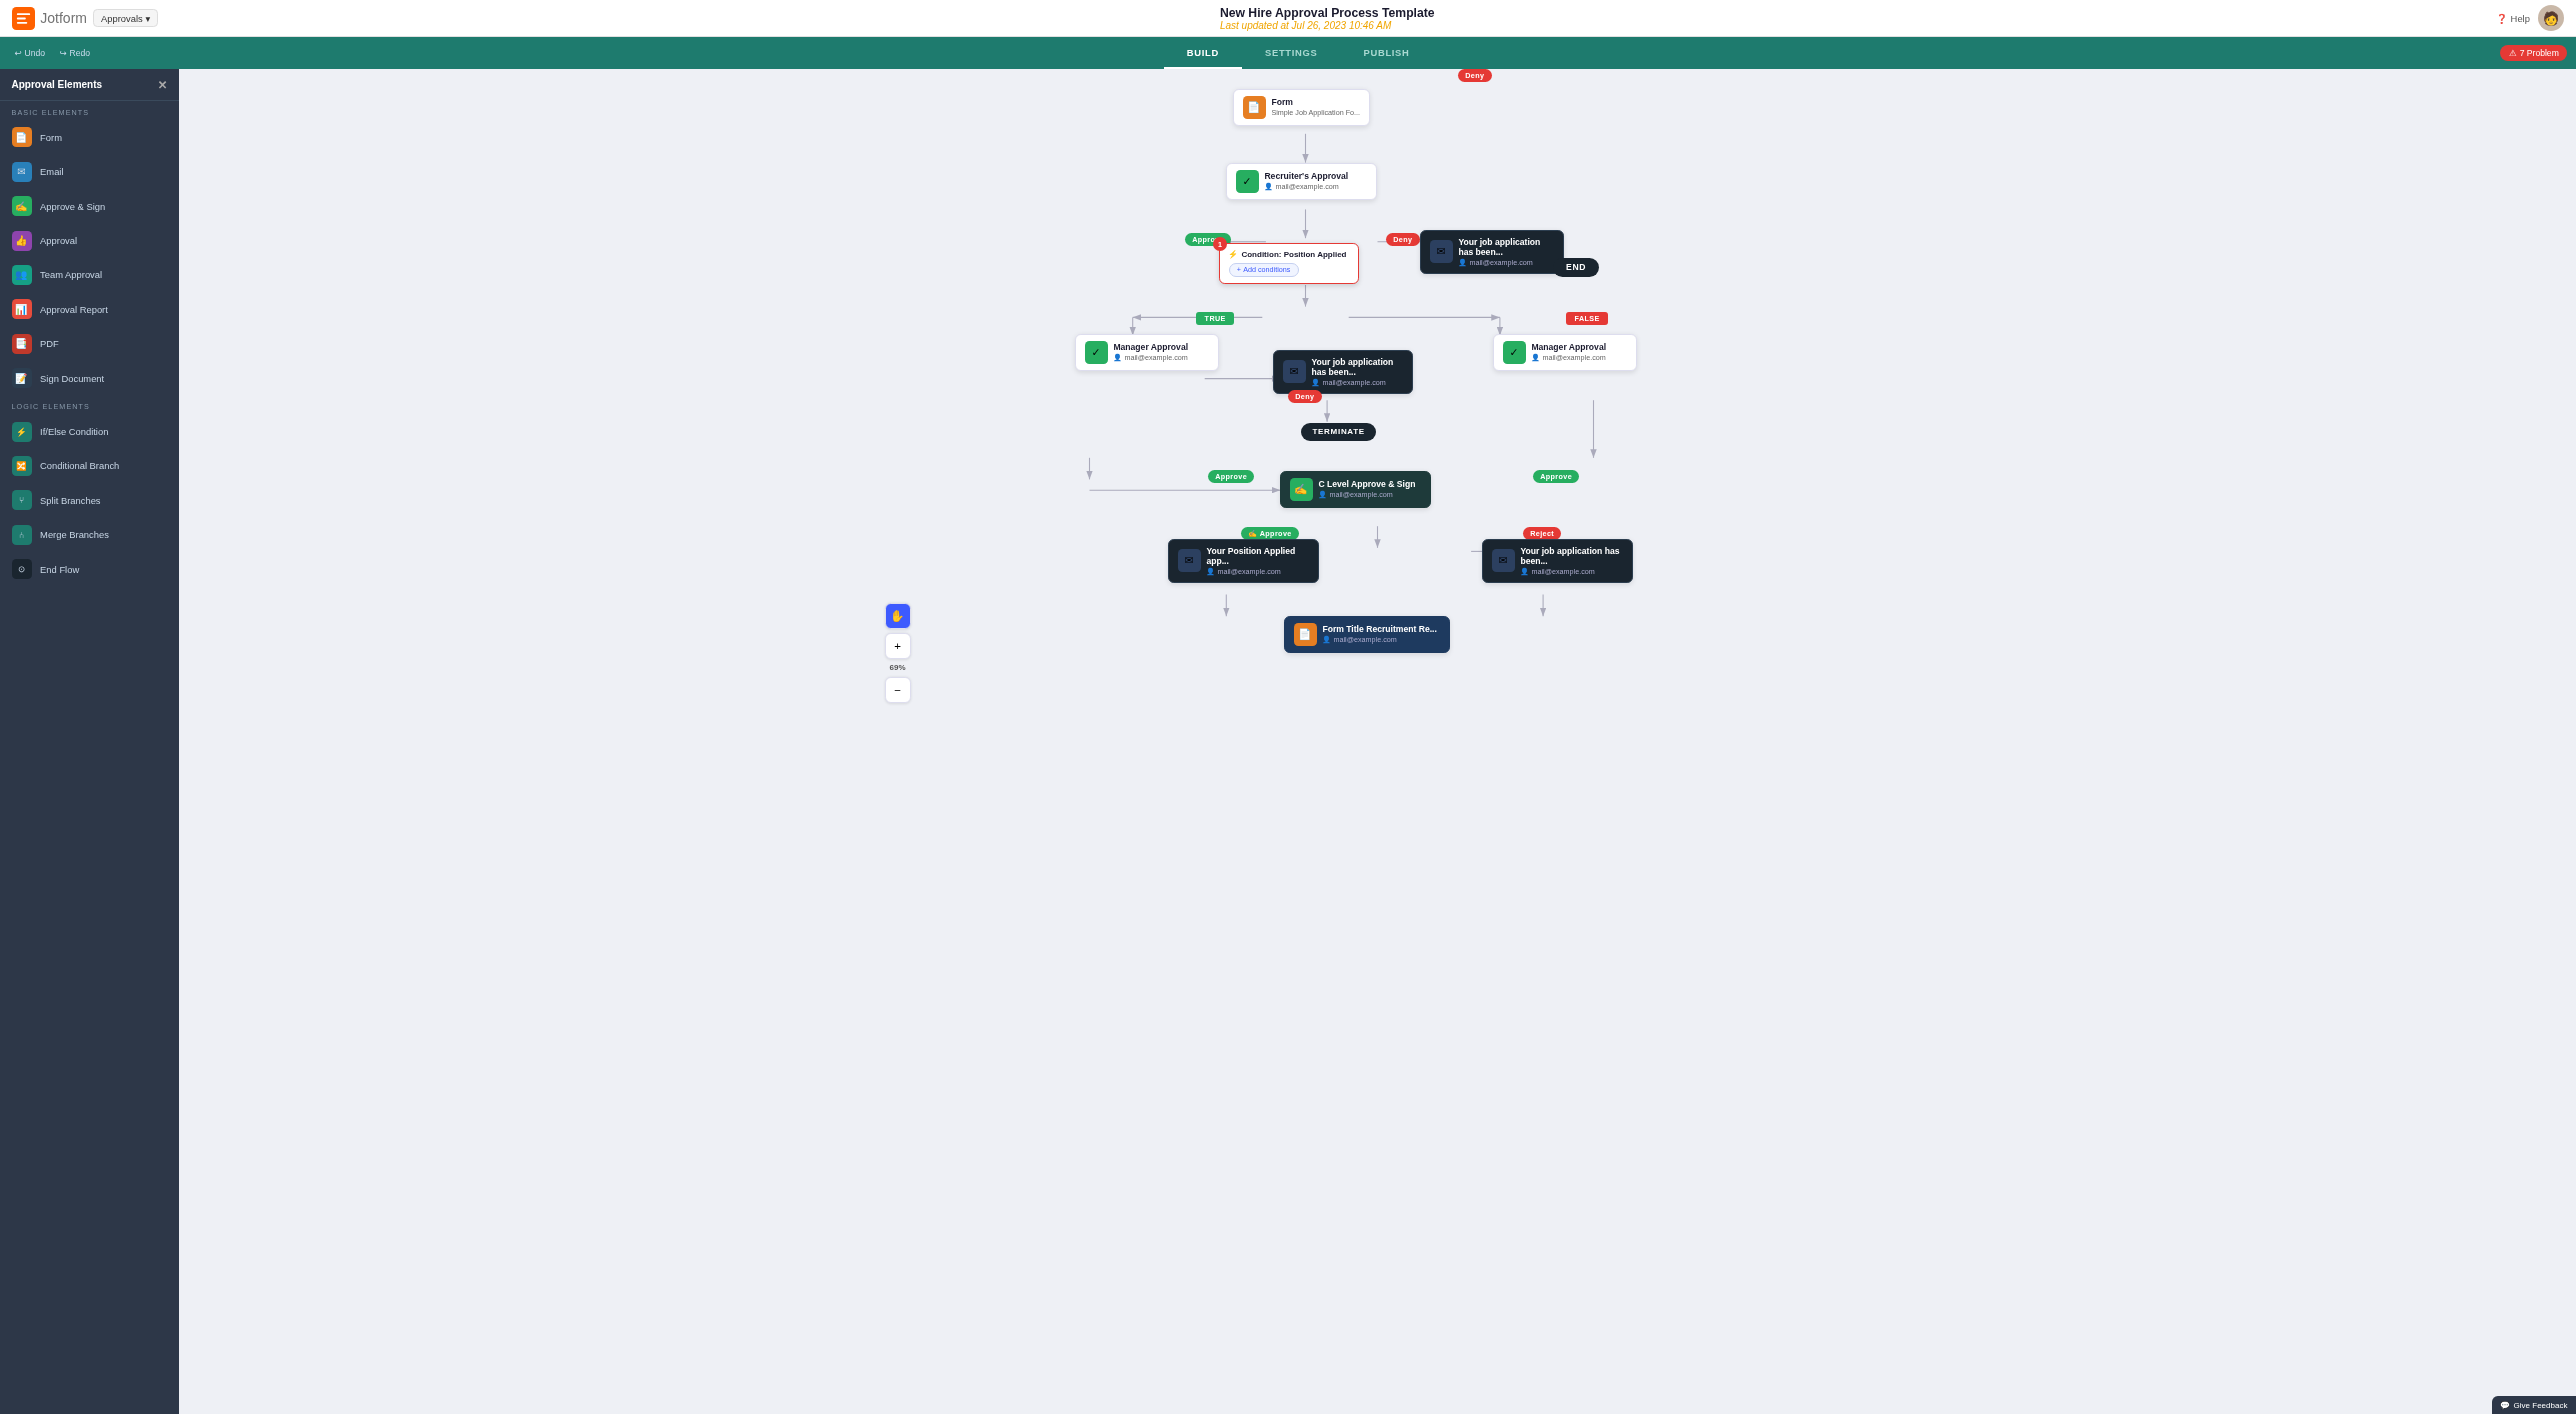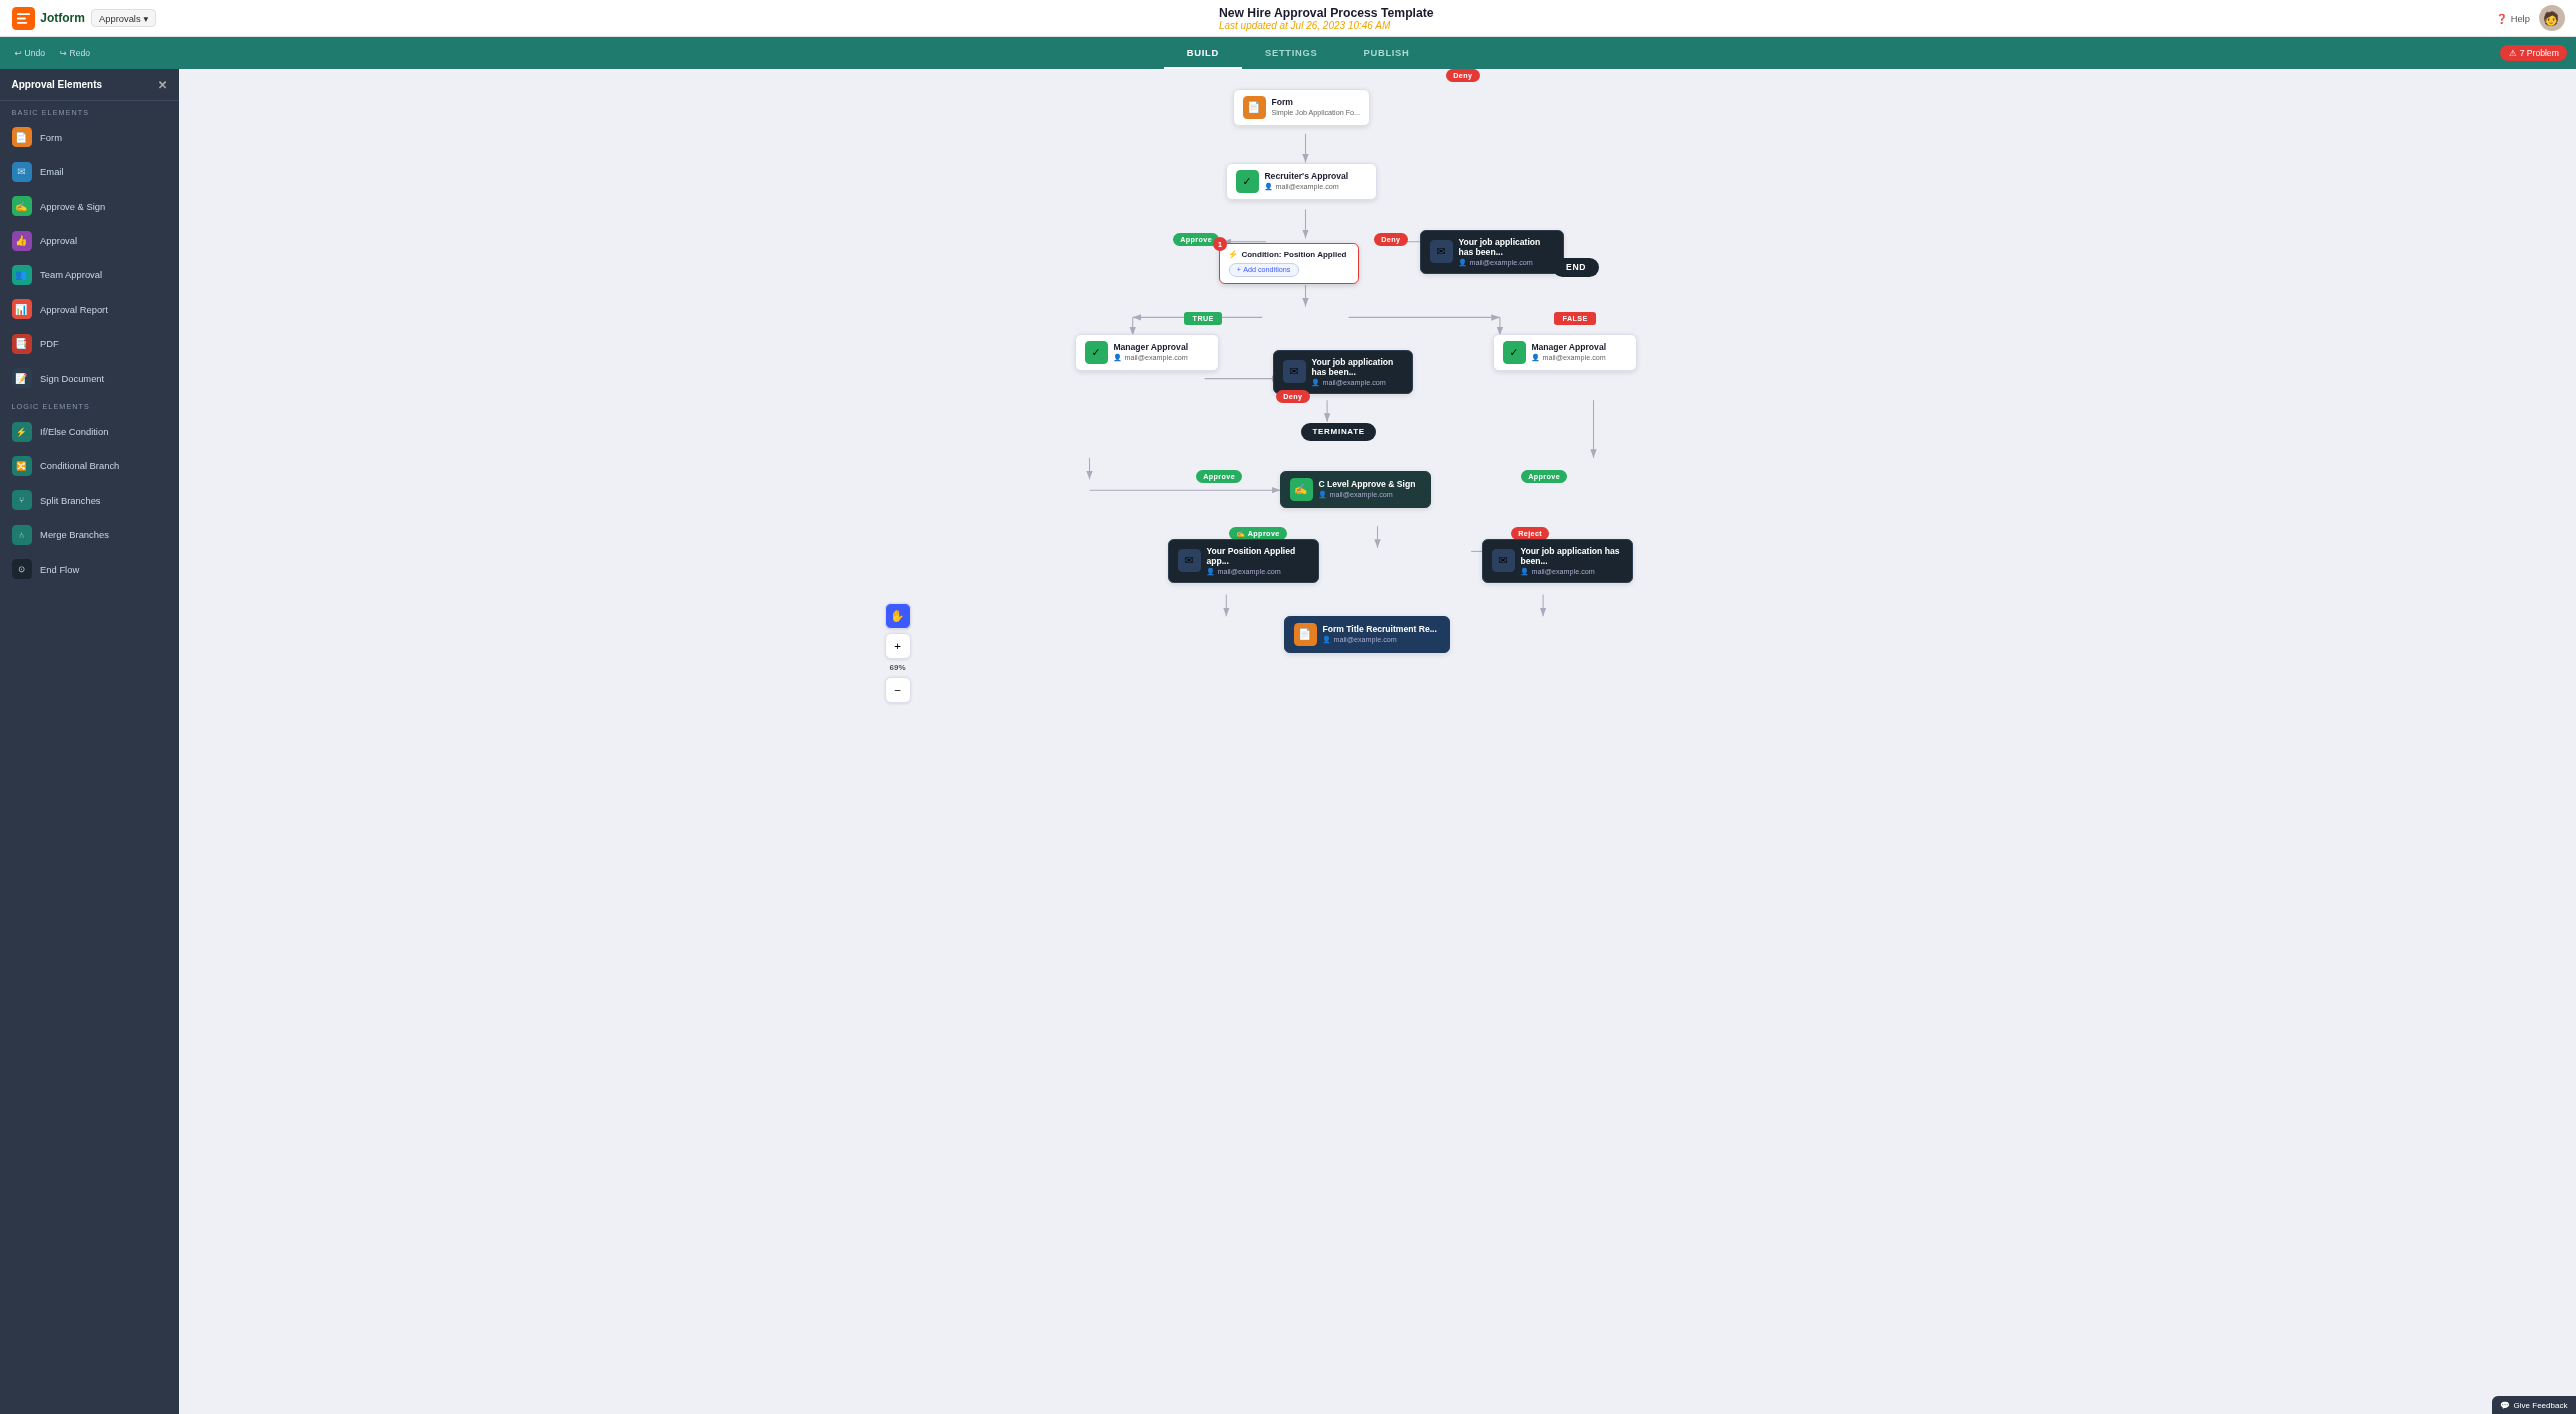--- a/index.html
+++ b/index.html
@@ -6,21 +6,21 @@
     body { font-family: -apple-system, BlinkMacSystemFont, 'Segoe UI', sans-serif; background: #f0f2f5; overflow: hidden; }
 
     
     .top-header {
       display: flex; align-items: center; justify-content: space-between;
       background: #fff; height: 37px; padding: 0 11.5px;
       border-bottom: 0.7px solid #e0e0e0; position: relative; z-index: 10;
     }
     .logo-area { display: flex; align-items: center; gap: 5.8px; }
     .logo-icon { width: 23px; height: 23px; }
-    .logo-text { font-size: 12px; font-weight: 700; color: #14532d; }
+    .logo-text { font-size: 14px; font-weight: 400; color: #737373; }
     .approvals-btn {
       display: flex; align-items: center; gap: 2.9px;
       background: #f5f5f5; border: 0.7px solid #ddd; border-radius: 4.3px;
       padding: 2.9px 7.2px; font-size: 9.4px; cursor: pointer; color: #333;
     }
     .header-center { text-align: left; }
     .header-title { font-size: 12.2px; font-weight: 700; color: #1a1a2e; }
     .header-subtitle { font-size: 10px; color: #f0a500; font-style: italic; }
     .header-right { display: flex; align-items: center; gap: 8.6px; }
     .help-btn { display: flex; align-items: center; gap: 2.9px; font-size: 9.4px; color: #555; cursor: pointer; }
@@ -149,21 +149,21 @@
       letter-spacing: 0.7px;
     }
     .terminate-node {
       position: absolute; background: #1a252f; color: #fff;
       border-radius: 14.4px; padding: 4.3px 11.5px; font-size: 8px; font-weight: 700;
       letter-spacing: 0.7px;
     }
 
     .badge {
       position: absolute; border-radius: 8.6px; padding: 2.2px 7.2px;
-      font-size: 7.2px; font-weight: 700; letter-spacing: 0.4px; color: #fff;
+      font-size: 7.2px; font-weight: 700; letter-spacing: 0.4px; color: #fff; margin-left: 12px;
     }
     .badge-approve { background: #27ae60; }
     .badge-deny { background: #e53935; }
     .badge-true { background: #27ae60; border-radius: 2.9px; }
     .badge-false { background: #e53935; border-radius: 2.9px; }
     .badge-reject { background: #e53935; }
     .badge-approve-icon { background: #27ae60; display: flex; align-items: center; gap: 2.2px; }
 
     
     .connector-svg {

